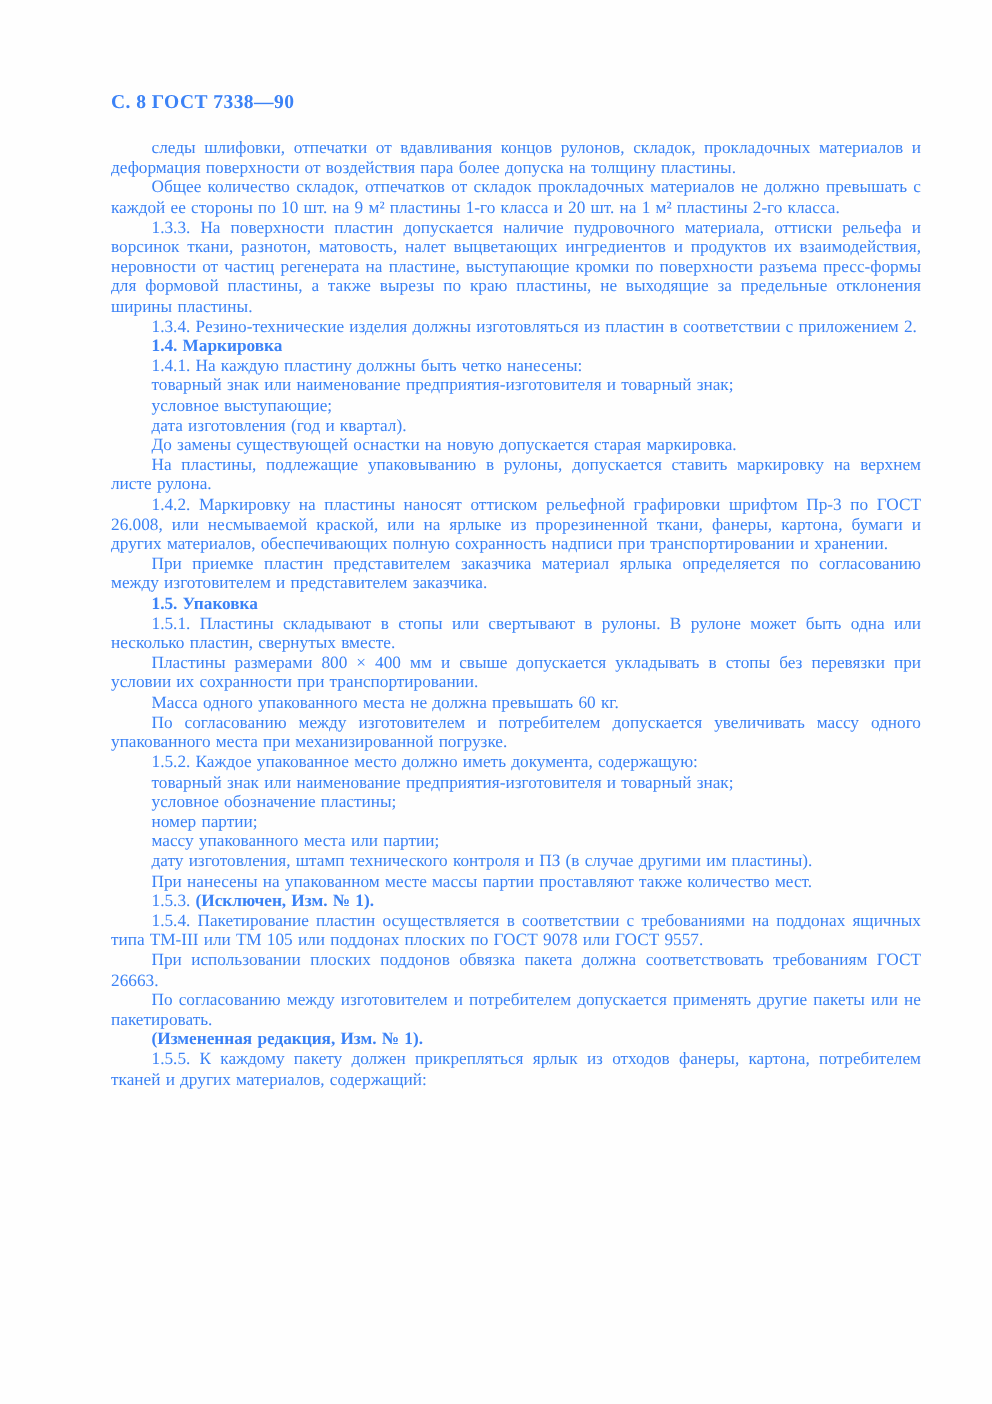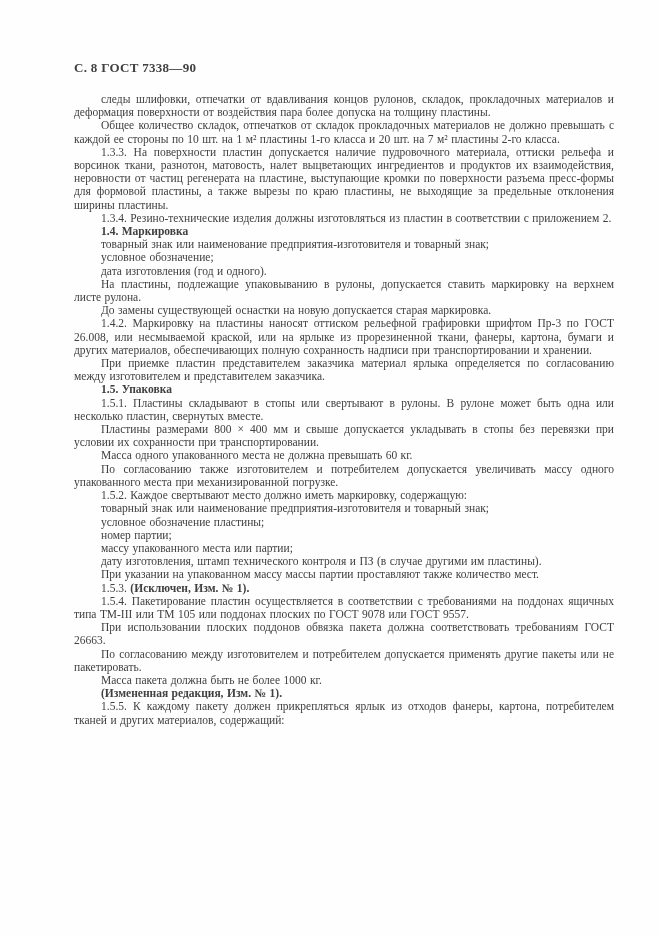--- a/index.html
+++ b/index.html
@@ -7,21 +7,21 @@
     padding: 0;
     background: #ffffff;
   }
   .page {
     position: relative;
     width: 661px;
     height: 936px;
     background: #fefefe;
     overflow: hidden;
     font-family: "Liberation Serif", "DejaVu Serif", serif;
-    color: #404040;
+    color: #3b82f6;
   }
   .content {
     position: absolute;
     left: 74px;
     top: 60px;
     width: 540px;
   }
   .doc-header {
     font-weight: bold;
     font-size: 13px;
@@ -42,45 +42,45 @@
   }
 </style>
 </head>
 <body>
 
 <div class="page">
   <div class="content">
     <div class="doc-header">С. 8 ГОСТ 7338—90</div>
     <div class="doc-body">
         <p><span>следы шлифовки, отпечатки от вдавливания концов рулонов, складок, прокладочных материалов и деформация поверхности от воздействия пара более допуска на толщину пластины.</span></p>
-        <p><span>Общее количество складок, отпечатков от складок прокладочных материалов не должно превышать с каждой ее стороны по 10 шт. на 1 м² пластины 1-го класса и 20 шт. на 7 м² пластины 2-го класса.</span></p>
+        <p><span>Общее количество складок, отпечатков от складок прокладочных материалов не должно превышать с каждой ее стороны по 10 шт. на 9 м² пластины 1-го класса и 20 шт. на 1 м² пластины 2-го класса.</span></p>
         <p><span>1.3.3. На поверхности пластин допускается наличие пудровочного материала, оттиски рельефа и ворсинок ткани, разнотон, матовость, налет выцветающих ингредиентов и продуктов их взаимодействия, неровности от частиц регенерата на пластине, выступающие кромки по поверхности разъема пресс-формы для формовой пластины, а также вырезы по краю пластины, не выходящие за предельные отклонения ширины пластины.</span></p>
         <p><span>1.3.4. Резино-технические изделия должны изготовляться из пластин в соответствии с приложением 2.</span></p>
         <p><b>1.4. Маркировка</b></p>
+        <p><span>1.4.1. На каждую пластину должны быть четко нанесены:</span></p>
         <p><span>товарный знак или наименование предприятия-изготовителя и товарный знак;</span></p>
-        <p><span>условное обозначение;</span></p>
-        <p><span>дата изготовления (год и одного).</span></p>
+        <p><span>условное выступающие;</span></p>
+        <p><span>дата изготовления (год и квартал).</span></p>
+        <p><span>До замены существующей оснастки на новую допускается старая маркировка.</span></p>
         <p><span>На пластины, подлежащие упаковыванию в рулоны, допускается ставить маркировку на верхнем листе рулона.</span></p>
-        <p><span>До замены существующей оснастки на новую допускается старая маркировка.</span></p>
         <p><span>1.4.2. Маркировку на пластины наносят оттиском рельефной графировки шрифтом Пр-3 по ГОСТ 26.008, или несмываемой краской, или на ярлыке из прорезиненной ткани, фанеры, картона, бумаги и других материалов, обеспечивающих полную сохранность надписи при транспортировании и хранении.</span></p>
         <p><span>При приемке пластин представителем заказчика материал ярлыка определяется по согласованию между изготовителем и представителем заказчика.</span></p>
         <p><b>1.5. Упаковка</b></p>
         <p><span>1.5.1. Пластины складывают в стопы или свертывают в рулоны. В рулоне может быть одна или несколько пластин, свернутых вместе.</span></p>
         <p><span>Пластины размерами 800 × 400 мм и свыше допускается укладывать в стопы без перевязки при условии их сохранности при транспортировании.</span></p>
         <p><span>Масса одного упакованного места не должна превышать 60 кг.</span></p>
-        <p><span>По согласованию также изготовителем и потребителем допускается увеличивать массу одного упакованного места при механизированной погрузке.</span></p>
-        <p><span>1.5.2. Каждое свертывают место должно иметь маркировку, содержащую:</span></p>
+        <p><span>По согласованию между изготовителем и потребителем допускается увеличивать массу одного упакованного места при механизированной погрузке.</span></p>
+        <p><span>1.5.2. Каждое упакованное место должно иметь документа, содержащую:</span></p>
         <p><span>товарный знак или наименование предприятия-изготовителя и товарный знак;</span></p>
         <p><span>условное обозначение пластины;</span></p>
         <p><span>номер партии;</span></p>
         <p><span>массу упакованного места или партии;</span></p>
         <p><span>дату изготовления, штамп технического контроля и ПЗ (в случае другими им пластины).</span></p>
-        <p><span>При указании на упакованном массу массы партии проставляют также количество мест.</span></p>
+        <p><span>При нанесены на упакованном месте массы партии проставляют также количество мест.</span></p>
         <p><span>1.5.3. </span><b>(Исключен, Изм. № 1).</b></p>
         <p><span>1.5.4. Пакетирование пластин осуществляется в соответствии с требованиями на поддонах ящичных типа ТМ-III или ТМ 105 или поддонах плоских по ГОСТ 9078 или ГОСТ 9557.</span></p>
         <p><span>При использовании плоских поддонов обвязка пакета должна соответствовать требованиям ГОСТ 26663.</span></p>
         <p><span>По согласованию между изготовителем и потребителем допускается применять другие пакеты или не пакетировать.</span></p>
-        <p><span>Масса пакета должна быть не более 1000 кг.</span></p>
         <p><b>(Измененная редакция, Изм. № 1).</b></p>
         <p><span>1.5.5. К каждому пакету должен прикрепляться ярлык из отходов фанеры, картона, потребителем тканей и других материалов, содержащий:</span></p>
       </div>
   </div>
 </div>
 
 </body></html>

